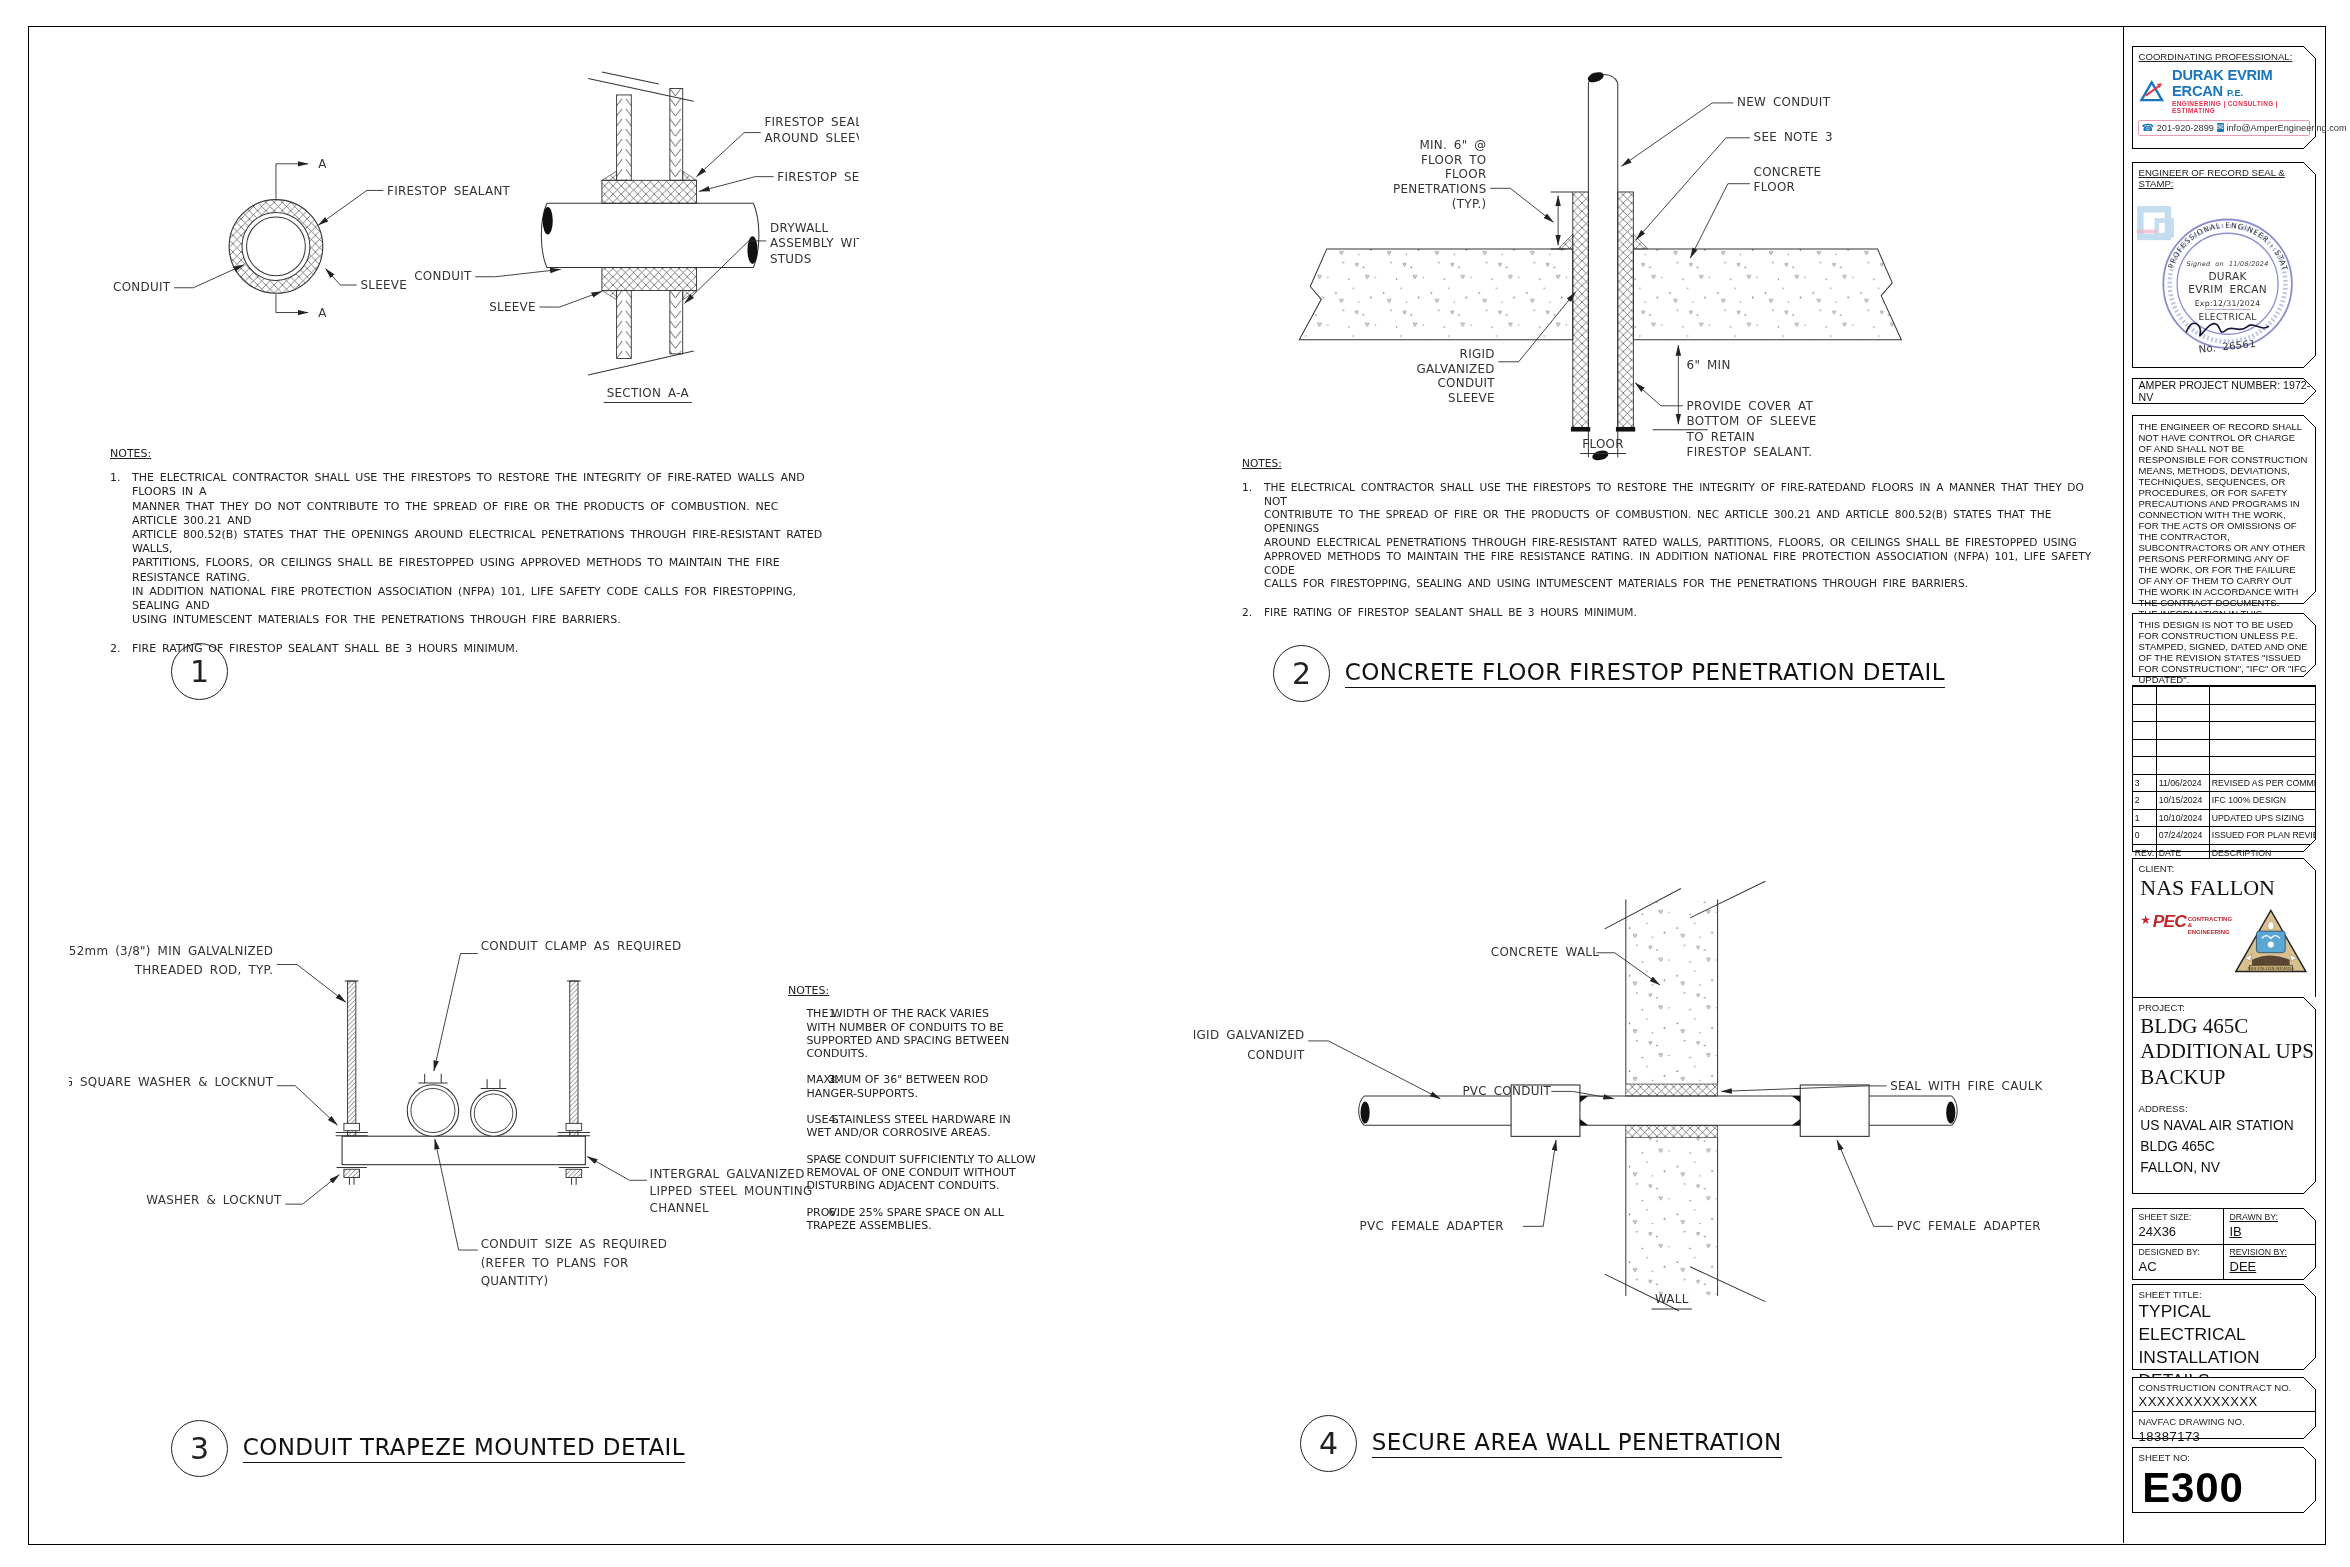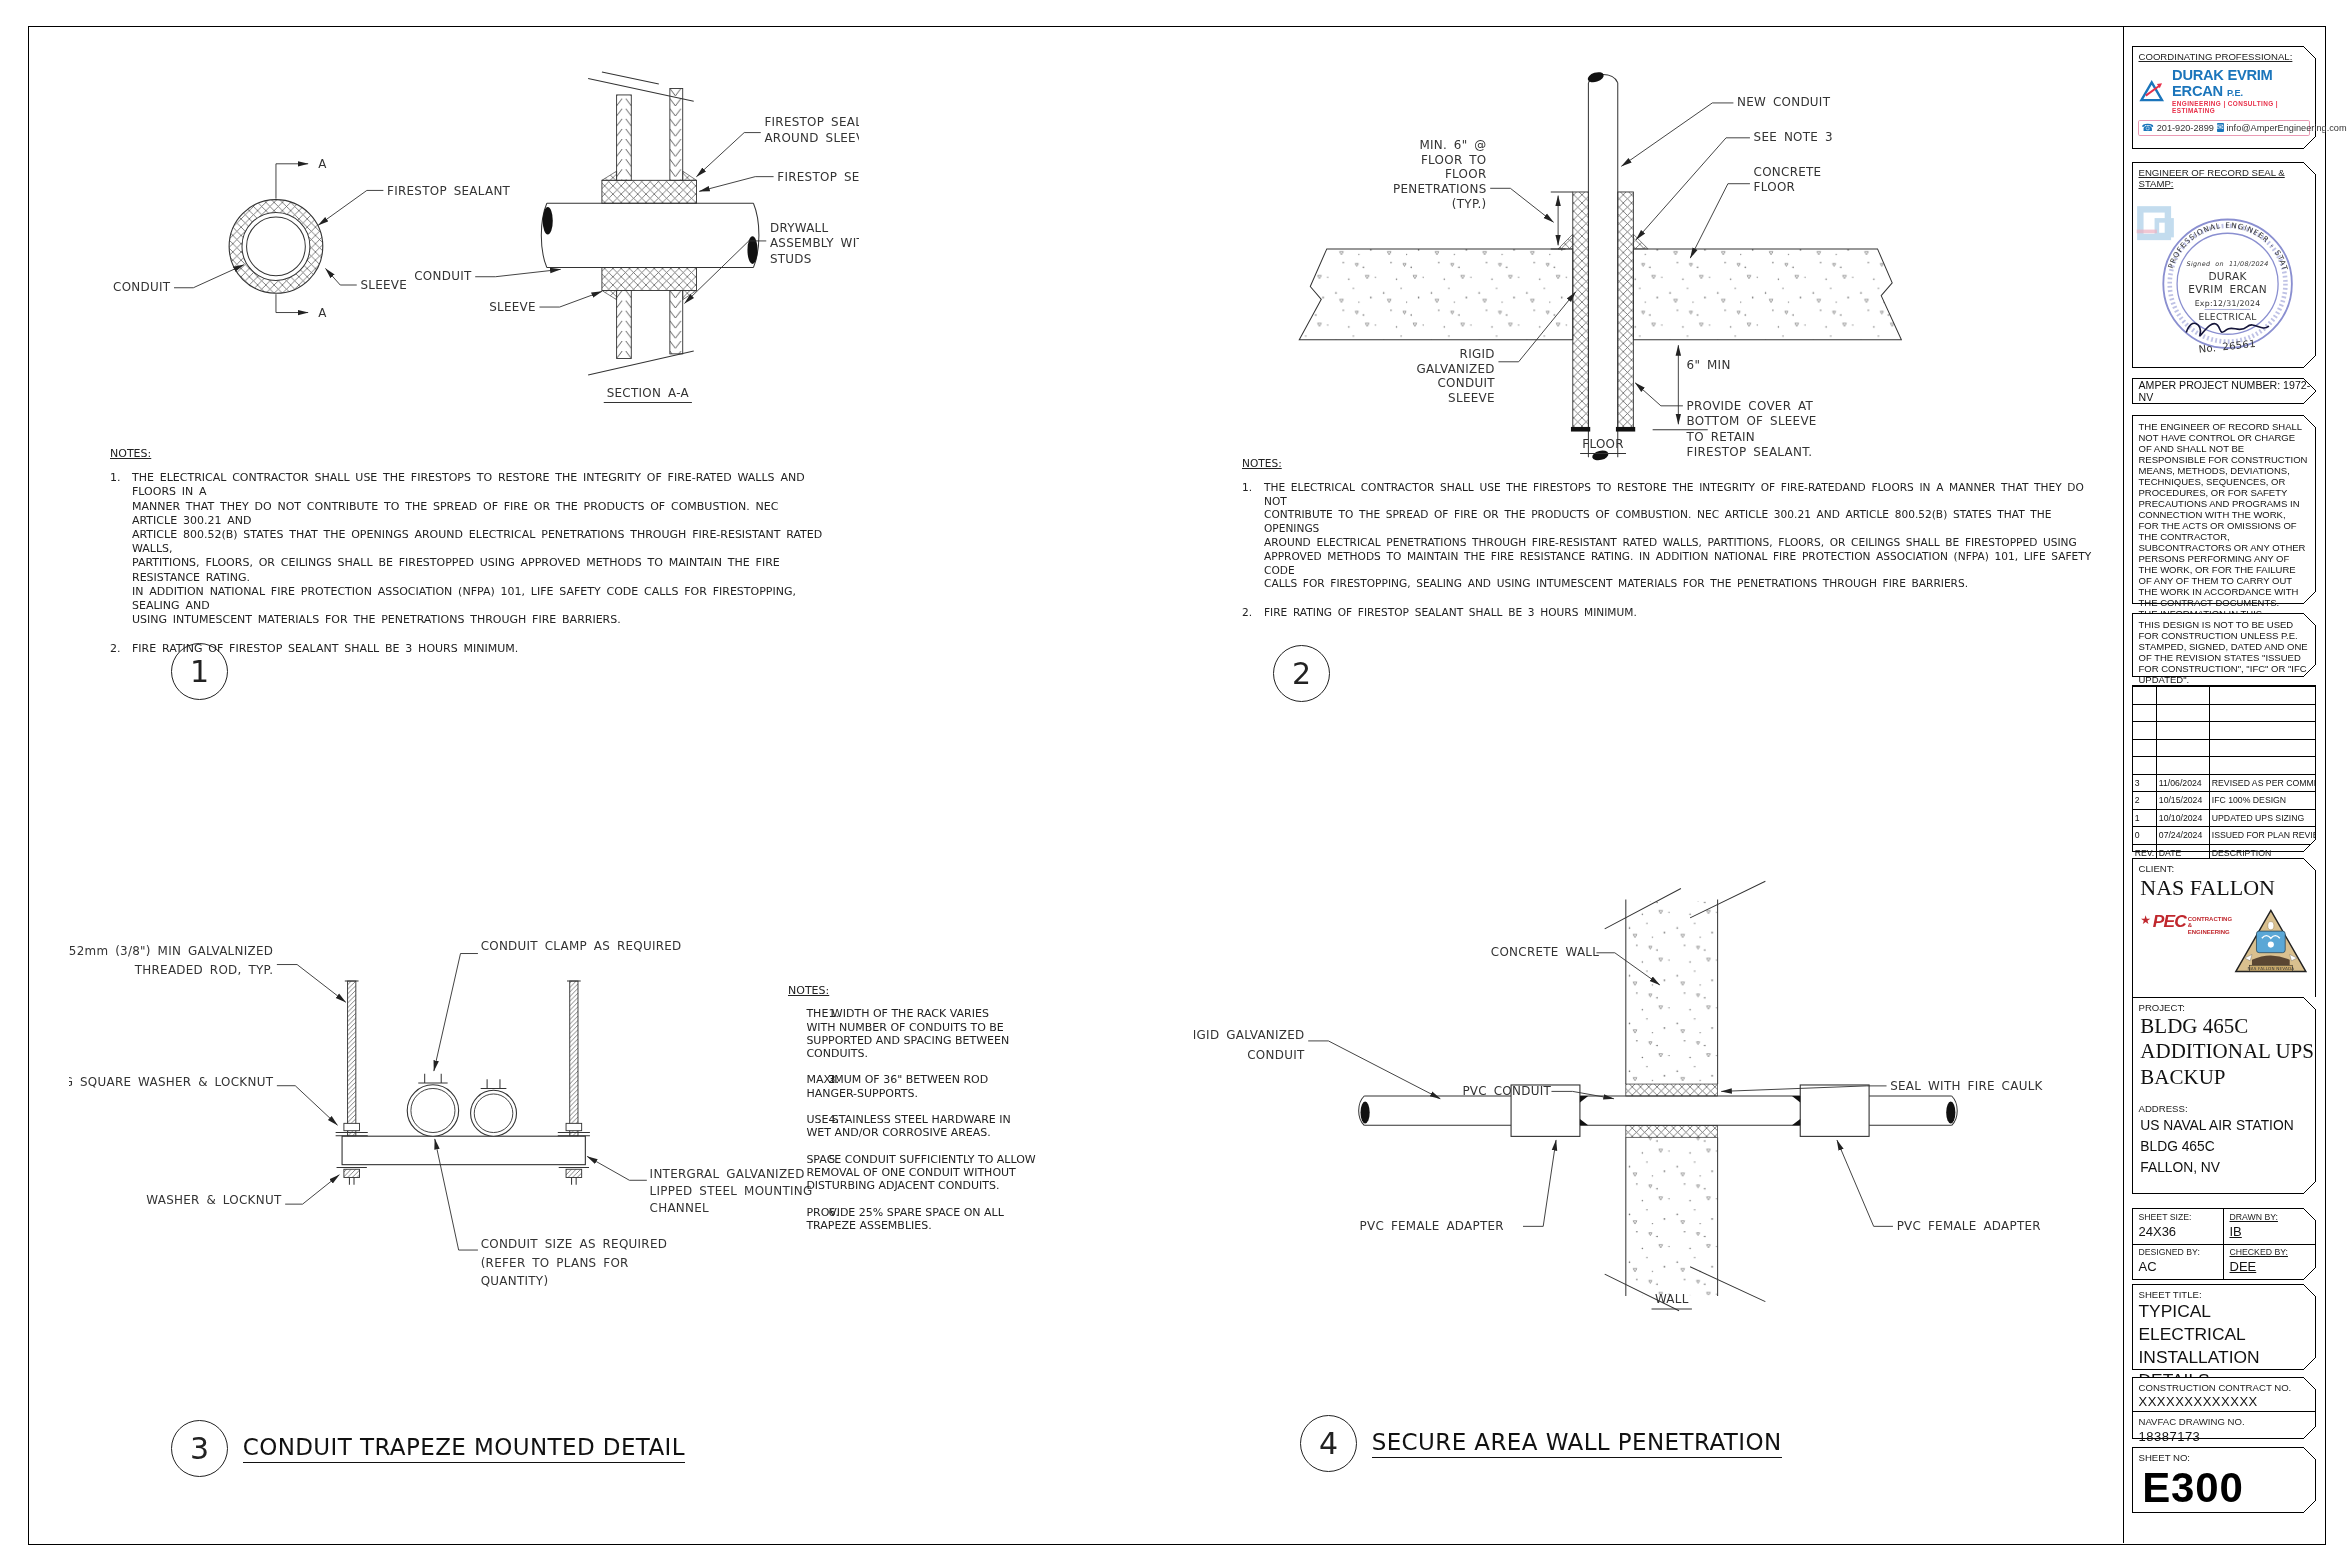--- a/index.html
+++ b/index.html
@@ -259,20 +259,21 @@
 CALLS FOR FIRESTOPPING, SEALING AND USING INTUMESCENT MATERIALS FOR THE PENETRATIONS THROUGH FIRE BARRIERS.</span>
     </div>
     <div class="nitem">
       <span class="nnum">2.</span>
       <span class="ntext">FIRE RATING OF FIRESTOP SEALANT SHALL BE 3 HOURS MINIMUM.</span>
     </div>
   </div>
 
   <div class="abs det-title" style="left:1273px;top:645px">
     <div class="det-circle">2</div>
+    <div class="det-text">CONCRETE FLOOR FIRESTOP PENETRATION DETAIL</div>
   </div>
 
   <svg class="abs" style="left:69px;top:937px" width="1029" height="459" viewBox="0 0 1120 500">
     <g>
       <rect x="303" y="48" width="9" height="169" fill="url(#rodh)" stroke="#333"></rect>
       <rect x="545" y="48" width="9" height="169" fill="url(#rodh)" stroke="#333"></rect>
       <path class="ln" d="M300,48 H315 M542,48 H557"></path>
       <rect x="297" y="217" width="265" height="31" fill="#fff" stroke="#333" stroke-width="1.2"></rect>
       <rect x="299" y="203" width="17" height="8" fill="#fff" stroke="#333"></rect>
       <path class="ln" d="M290,213 H325 M290,216.5 H325"></path>
@@ -579,21 +580,21 @@
       </div>
       <div class="si-cell nb">
         <div class="si-lab">DRAWN BY:</div>
         <div class="si-val">IB</div>
       </div>
       <div class="si-cell nbb">
         <div class="si-lab">DESIGNED BY:</div>
         <div class="si-val">AC</div>
       </div>
       <div class="si-cell nb nbb">
-        <div class="si-lab">CHECKED BY:</div>
+        <div class="si-lab">REVISION BY:</div>
         <div class="si-val">DEE</div>
       </div>
     </div>
   </div>
 
   <div class="tb-panel" style="top:1284px;height:86px">
     <div class="ch tr"></div>
       <div class="ch br"></div>
     <div class="tb-label2">SHEET TITLE:</div>
     <div class="st-line">TYPICAL ELECTRICAL</div>

